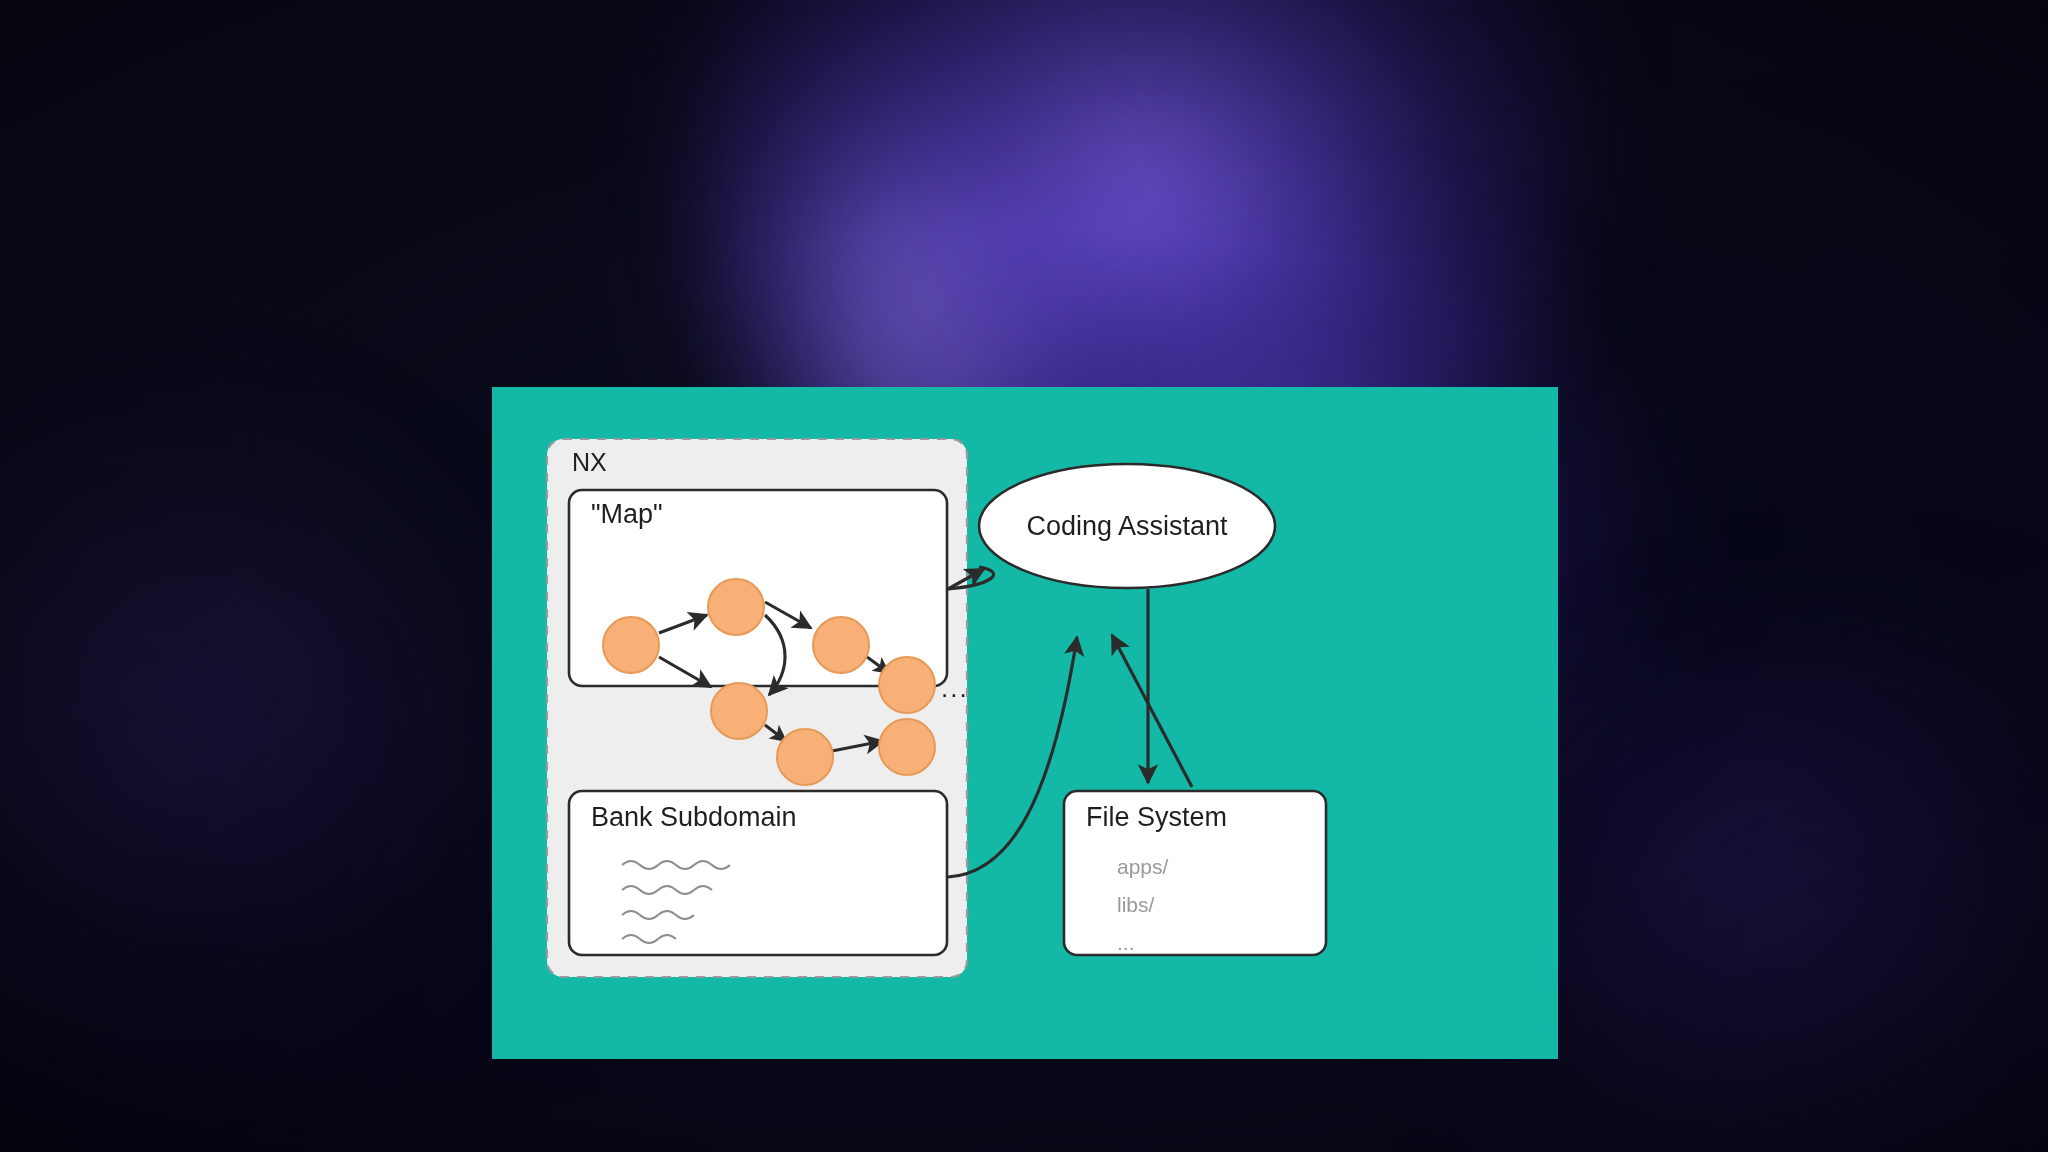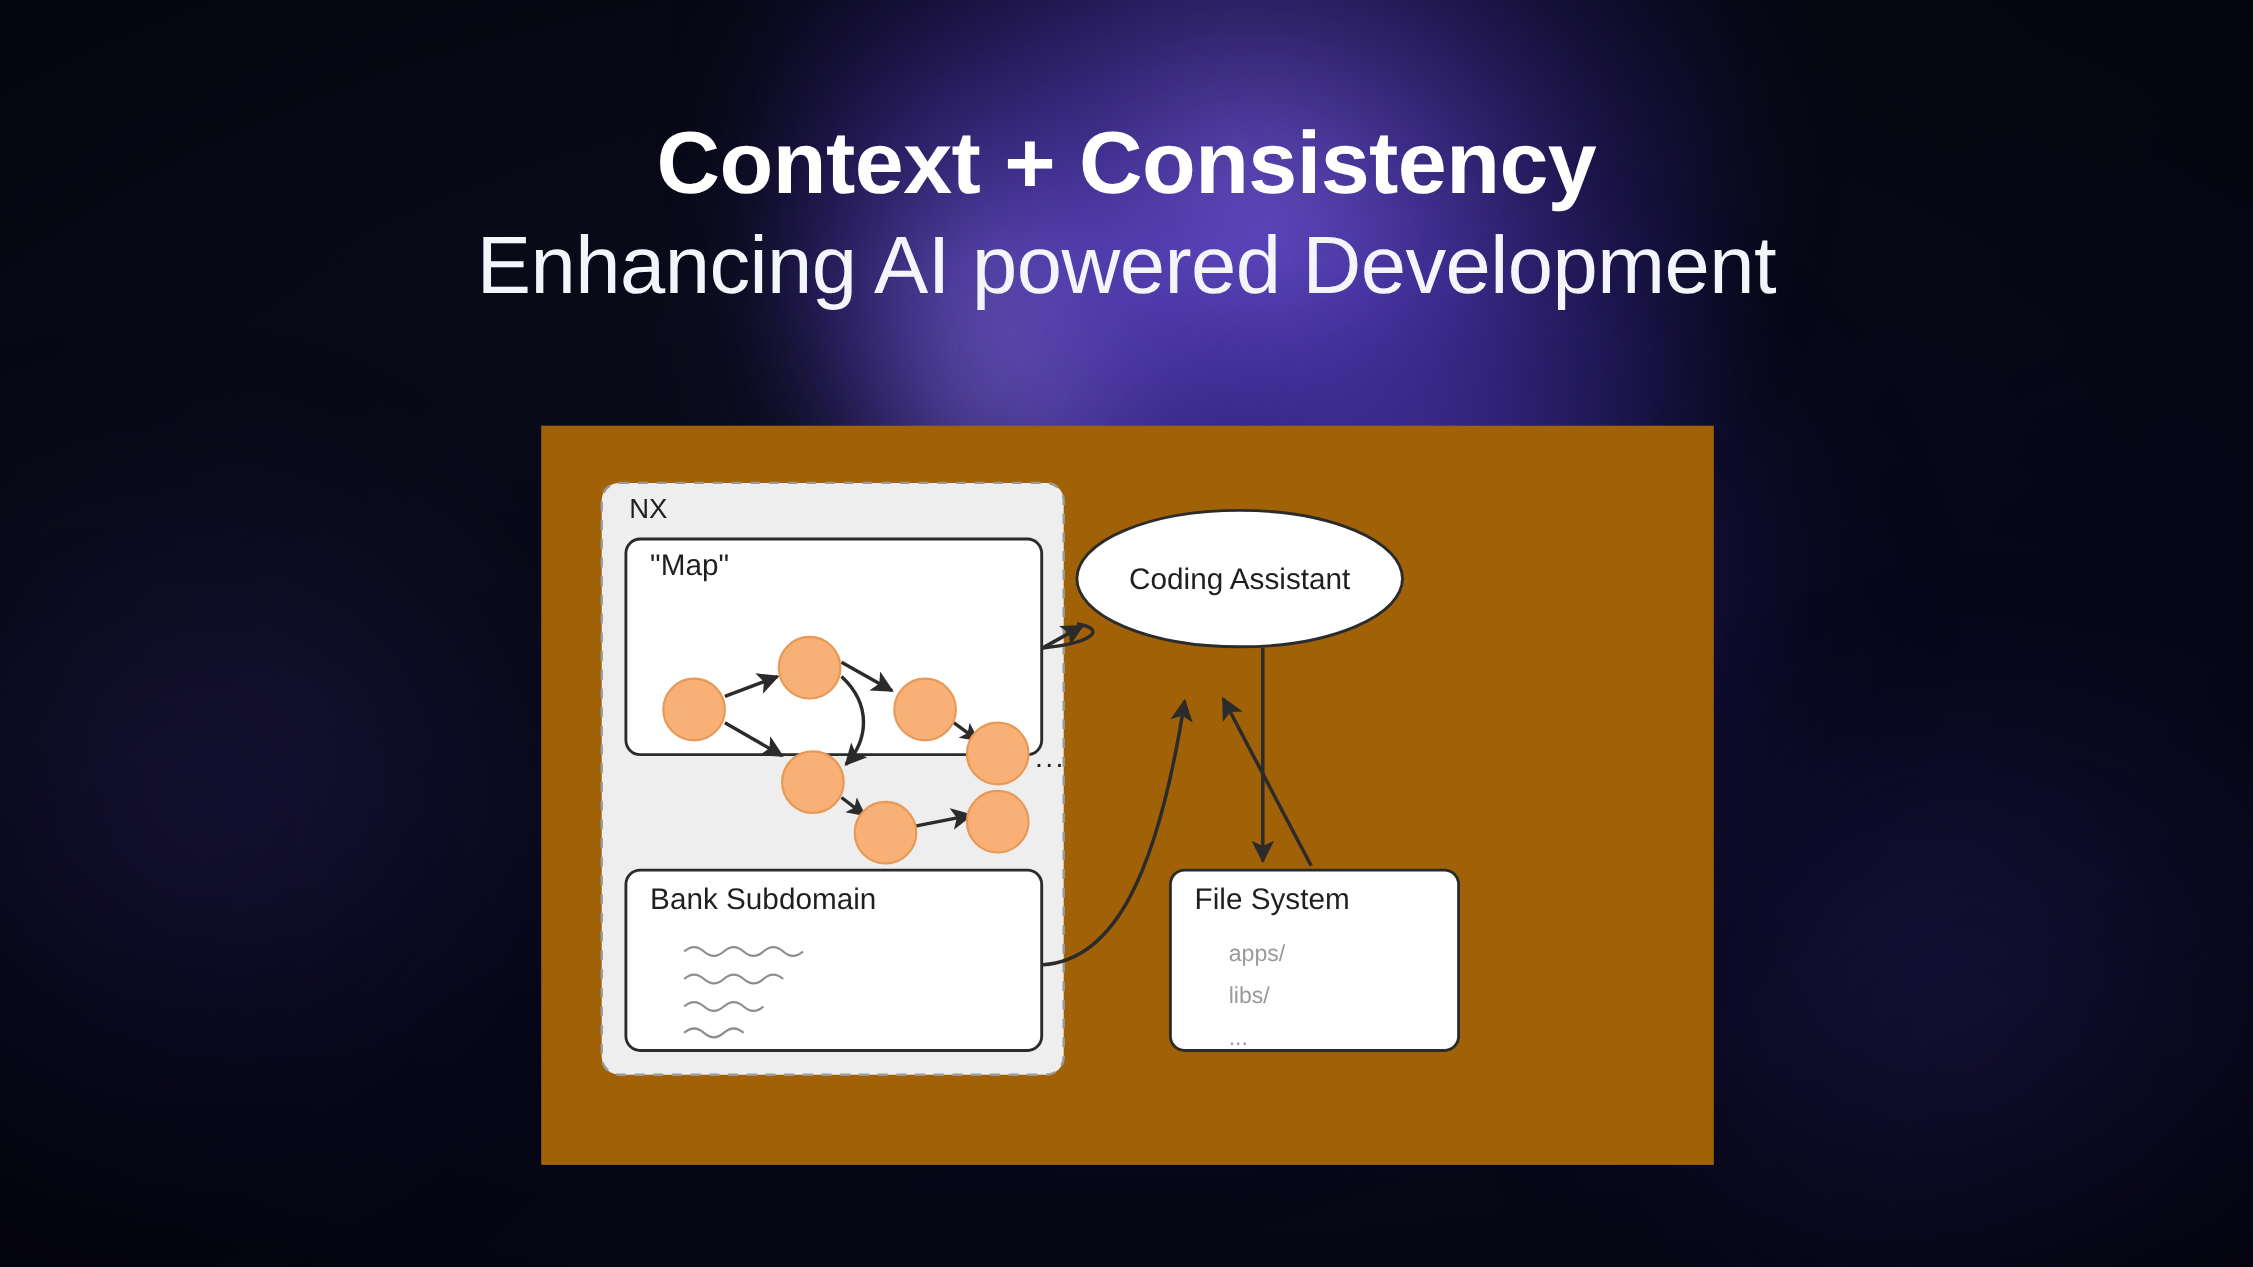--- a/index.html
+++ b/index.html
@@ -123,21 +123,21 @@
     margin: 14px 0 0 0;
   }
 
   
   .panel {
     position: absolute;
     left: 492px;
     top: 387px;
     width: 1066px;
     height: 672px;
-    background: #a16207;
+    background: #14b8a6;
   }
   .diagram-svg {
     position: absolute;
     left: 0;
     top: 0;
     width: 1066px;
     height: 672px;
   }
   .svg-text {
     font-family: "Liberation Sans", sans-serif;
@@ -155,24 +155,20 @@
 <div id="stage">
 
   <div class="bg-base"></div>
   <div class="glow-main"></div>
   <div class="glow-sweep"></div>
   <div class="glow-lower"></div>
   <div class="glow-left"></div>
   <div class="glow-bottom-right"></div>
   <div class="vignette"></div>
 
-  <div class="title-block">
-    <h1 class="title-main">Context + Consistency</h1>
-    <h2 class="title-sub">Enhancing AI powered Development</h2>
-  </div>
 
   <div class="panel">
     <svg class="diagram-svg" viewBox="0 0 1066 672" xmlns="http://www.w3.org/2000/svg">
       <defs>
         <marker id="arrow" viewBox="0 0 12 12" refX="10" refY="6" markerWidth="7" markerHeight="7" orient="auto-start-reverse">
           <path d="M 0 0.5 L 11 6 L 0 11.5 L 2.6 6 Z" fill="#2b2b2b"></path>
         </marker>
         <marker id="arrowsm" viewBox="0 0 12 12" refX="10" refY="6" markerWidth="6" markerHeight="6" orient="auto-start-reverse">
           <path d="M 0 0.5 L 11 6 L 0 11.5 L 2.6 6 Z" fill="#2b2b2b"></path>
         </marker>

